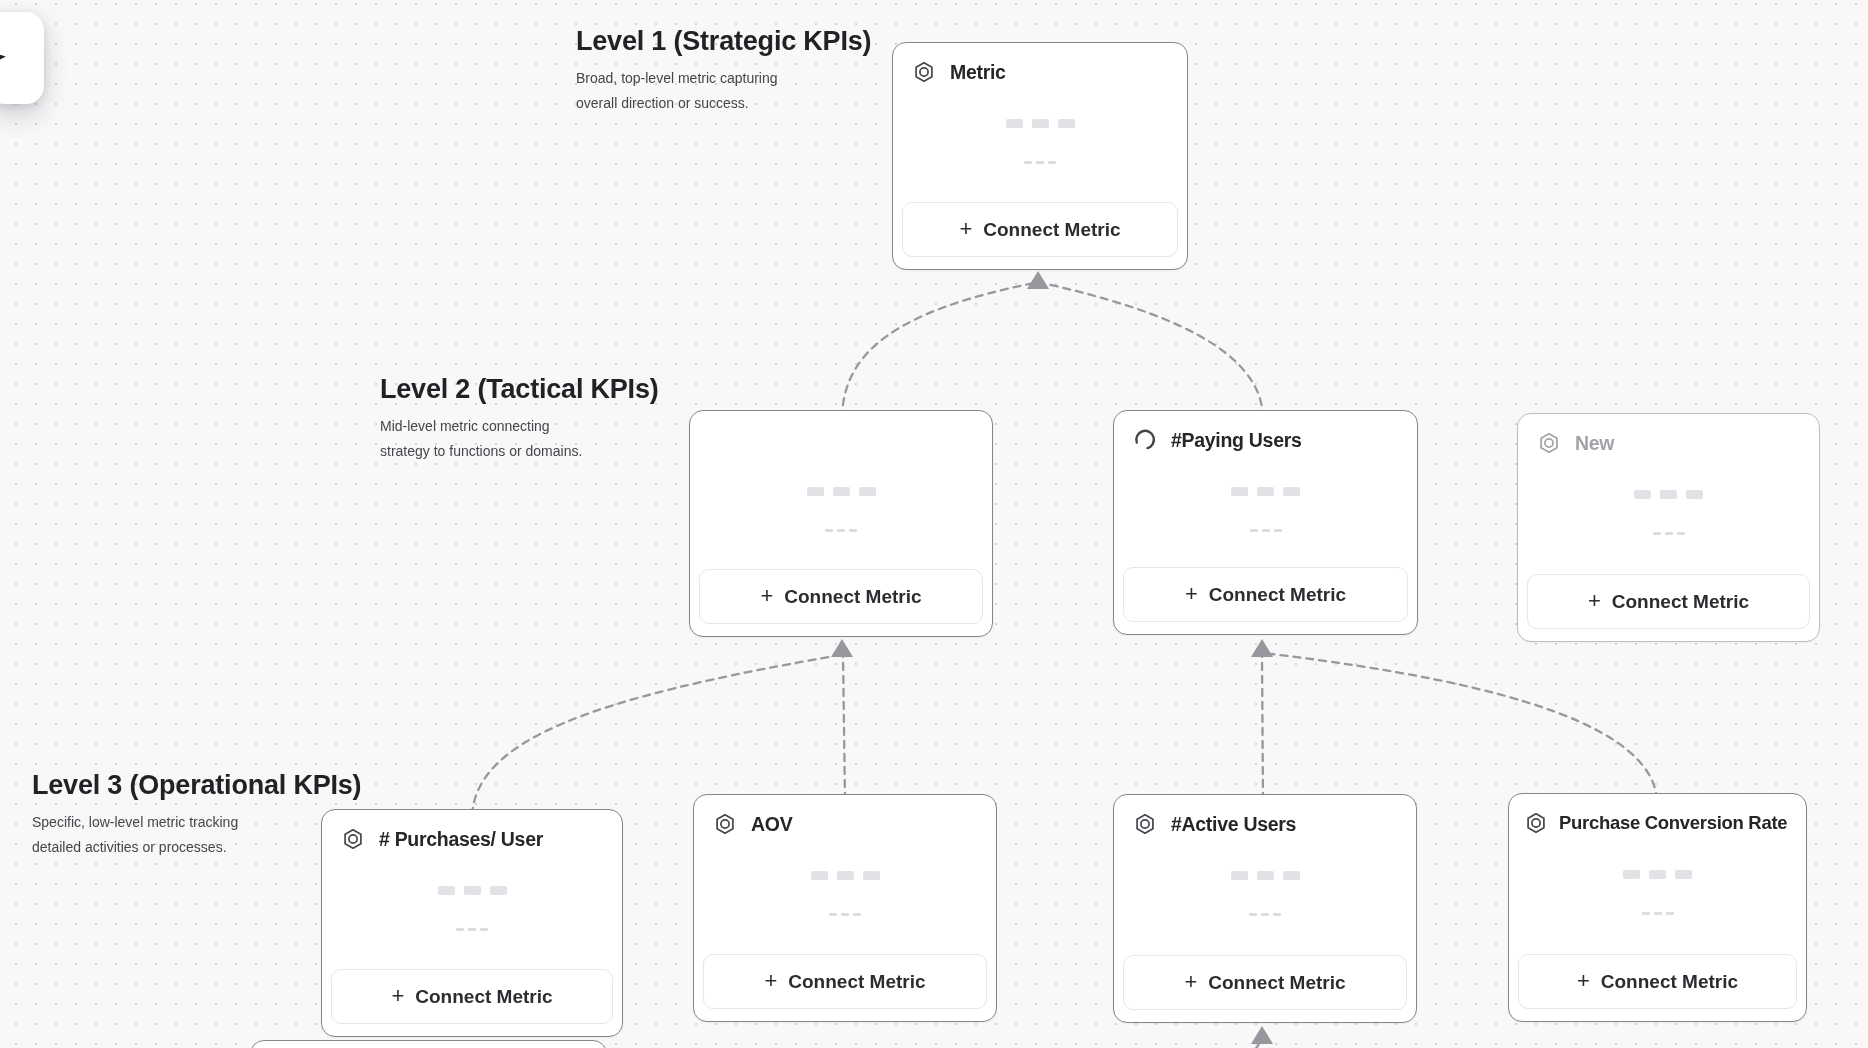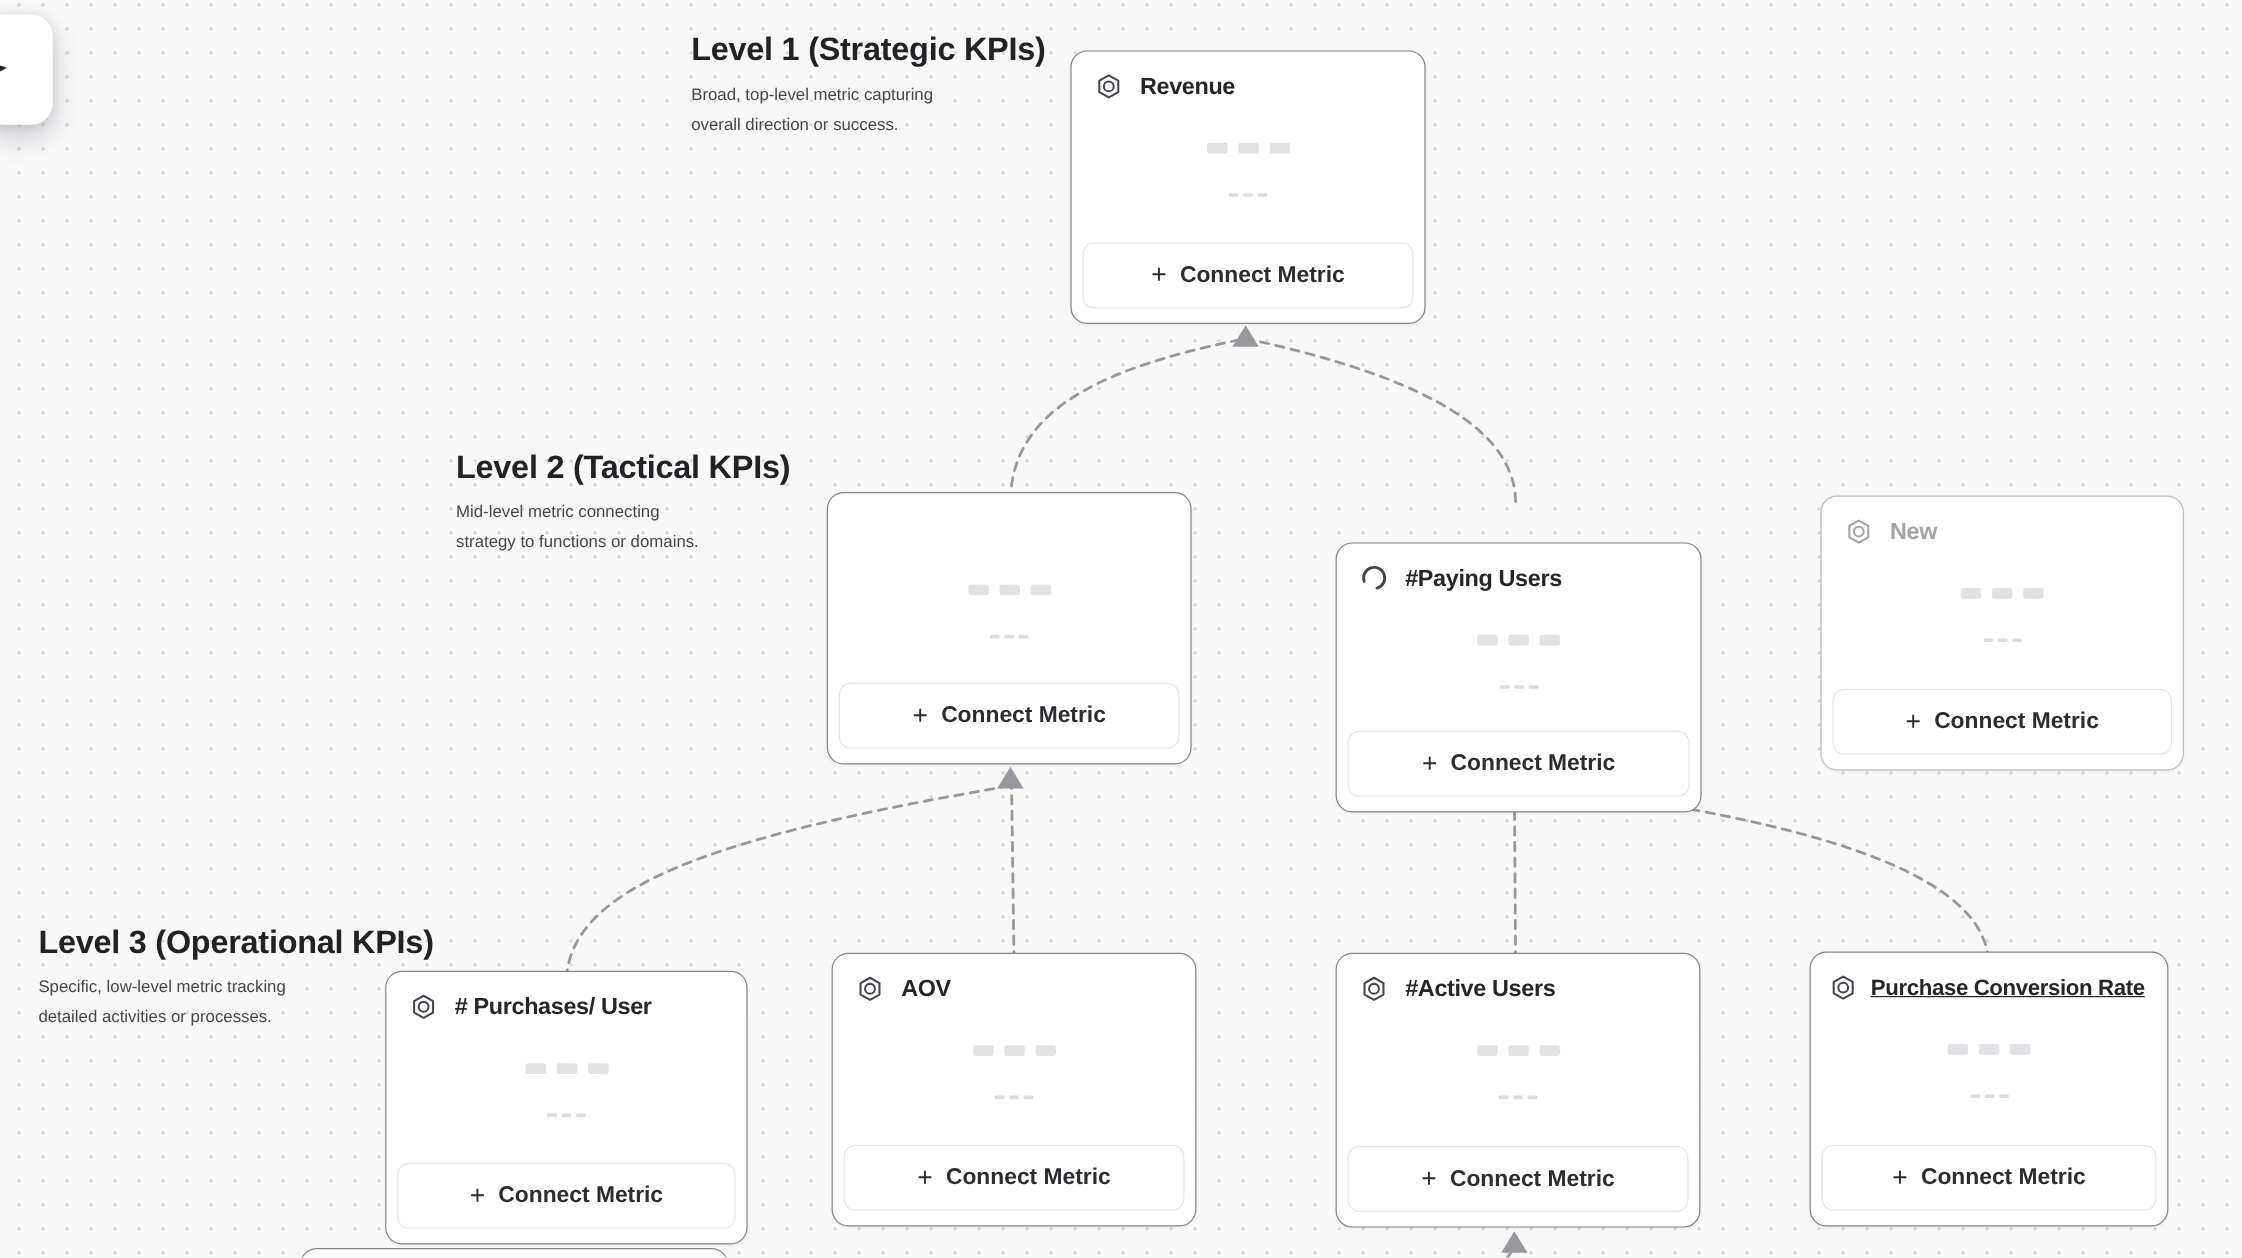--- a/index.html
+++ b/index.html
@@ -111,21 +111,21 @@
 </div>
 
 <div class="card" style="left:892px;top:42px;width:296px;height:228px;">
   <div class="card-header">
     <span class="metric-icon">
       <svg width="24" height="24" viewBox="0 0 24 24" stroke-width="1.7" stroke-linejoin="round">
         <path d="M12 2.8 L19.9 7.2 V16.8 L12 21.2 L4.1 16.8 V7.2 Z"></path>
           <circle cx="12" cy="12" r="4.1"></circle>
       </svg>
     </span>
-    <span class="card-title">Revenue</span>
+    <span class="card-title">Metric</span>
   </div>
   <div class="skel-row">
       <i></i>
       <i></i>
       <i></i>
     </div>
   <div class="skel-dashes">
       <i></i>
       <i></i>
       <i></i>
@@ -146,21 +146,21 @@
       <i></i>
       <i></i>
       <i></i>
     </div>
   <button class="connect-btn">
     <span class="plus">+</span>
     <span>Connect Metric</span>
   </button>
 </div>
 
-<div class="card" style="left:1113px;top:410px;width:305px;height:225px;margin-top:42px;">
+<div class="card" style="left:1113px;top:410px;width:305px;height:225px;">
   <div class="card-header">
     <span class="metric-icon">
       <svg class="spinner-svg" width="24" height="24" viewBox="0 0 24 24" fill="none" stroke-width="2.4" stroke-linecap="round">
         <path d="M3.8 14.5 A 8.8 8.8 0 1 1 14.5 20.1"></path>
       </svg>
     </span>
     <span class="card-title">#Paying Users</span>
   </div>
   <div class="skel-row">
       <i></i>
@@ -275,21 +275,21 @@
       <i></i>
       <i></i>
       <i></i>
     </div>
   <button class="connect-btn">
     <span class="plus">+</span>
     <span>Connect Metric</span>
   </button>
 </div>
 
-<div class="card" style="left:1508px;top:793px;width:299px;height:229px;text-decoration:underline;">
+<div class="card" style="left:1508px;top:793px;width:299px;height:229px;">
   <div class="card-header" style="padding-left:15px;gap:11px;">
     <span class="metric-icon">
       <svg width="24" height="24" viewBox="0 0 24 24" stroke-width="1.7" stroke-linejoin="round">
         <path d="M12 2.8 L19.9 7.2 V16.8 L12 21.2 L4.1 16.8 V7.2 Z"></path>
           <circle cx="12" cy="12" r="4.1"></circle>
       </svg>
     </span>
     <span class="card-title" style="font-size:18.5px;">Purchase Conversion Rate</span>
   </div>
   <div class="skel-row">

